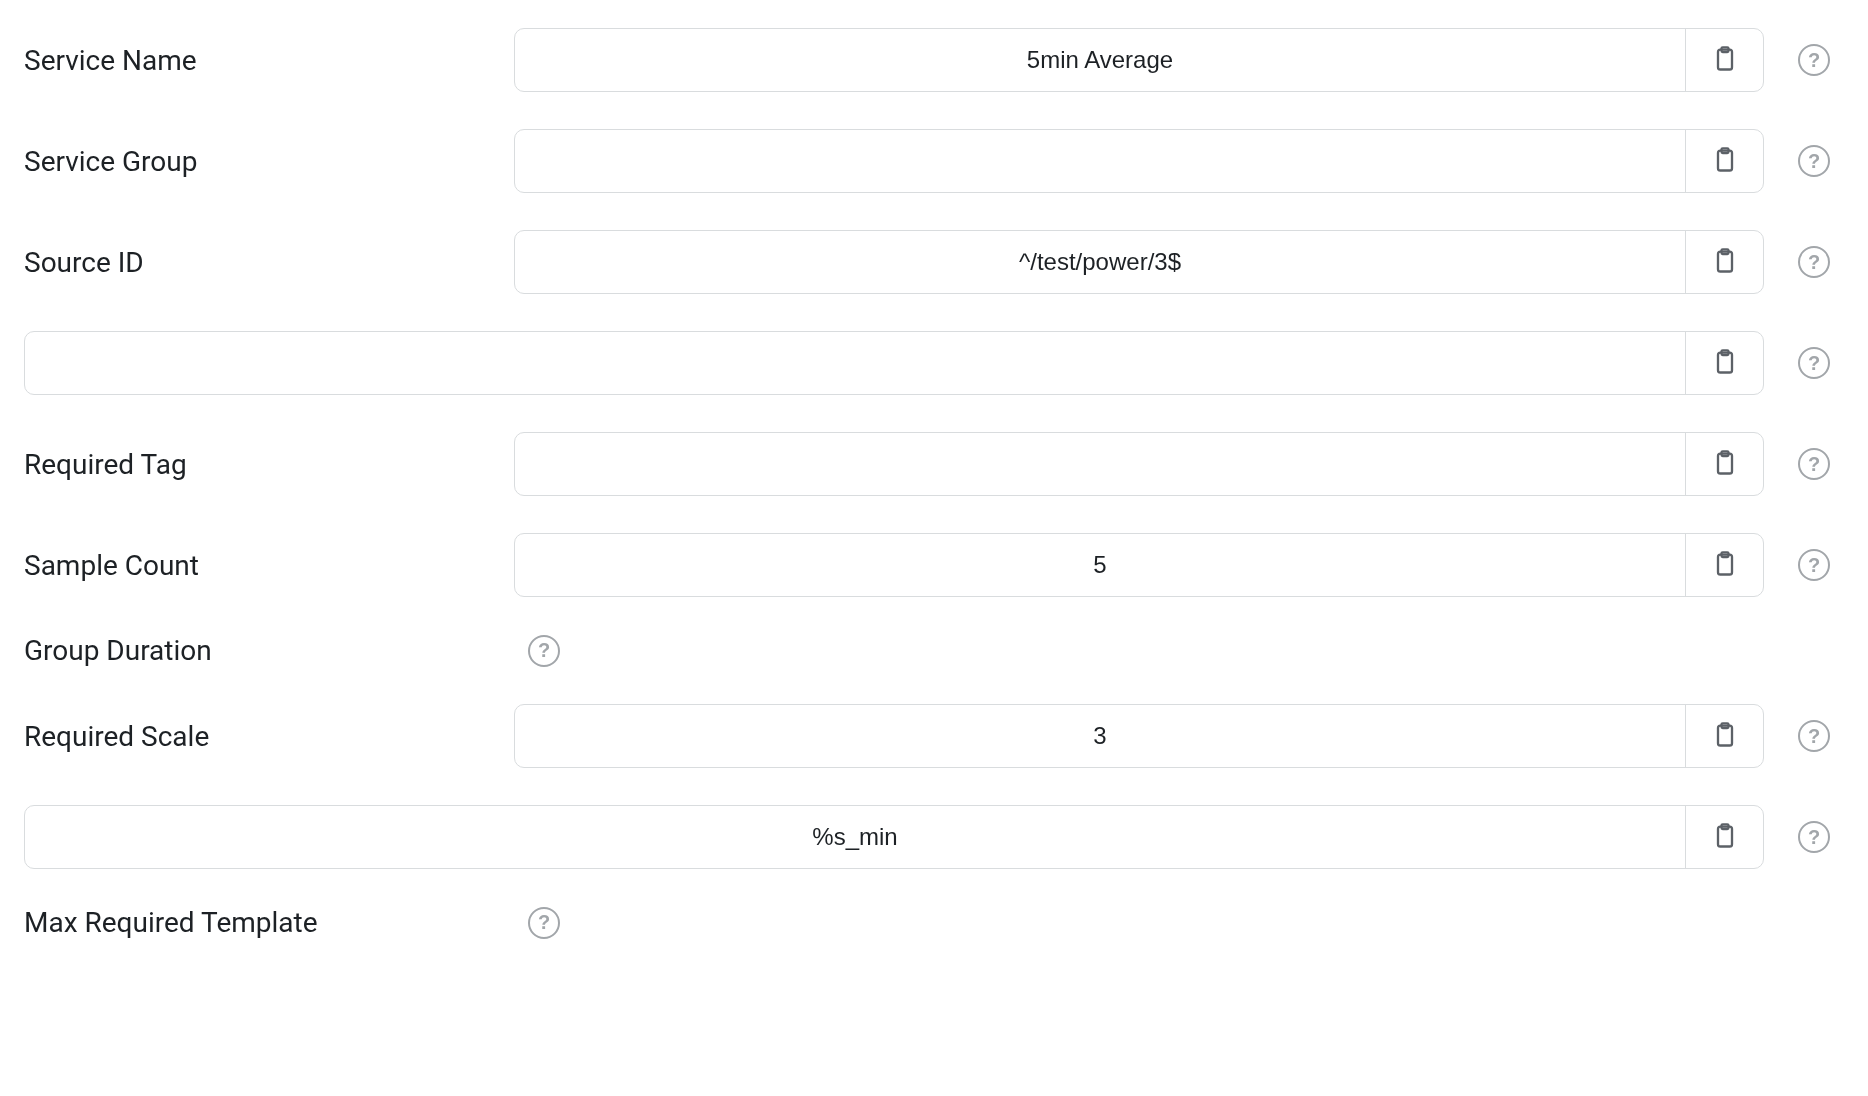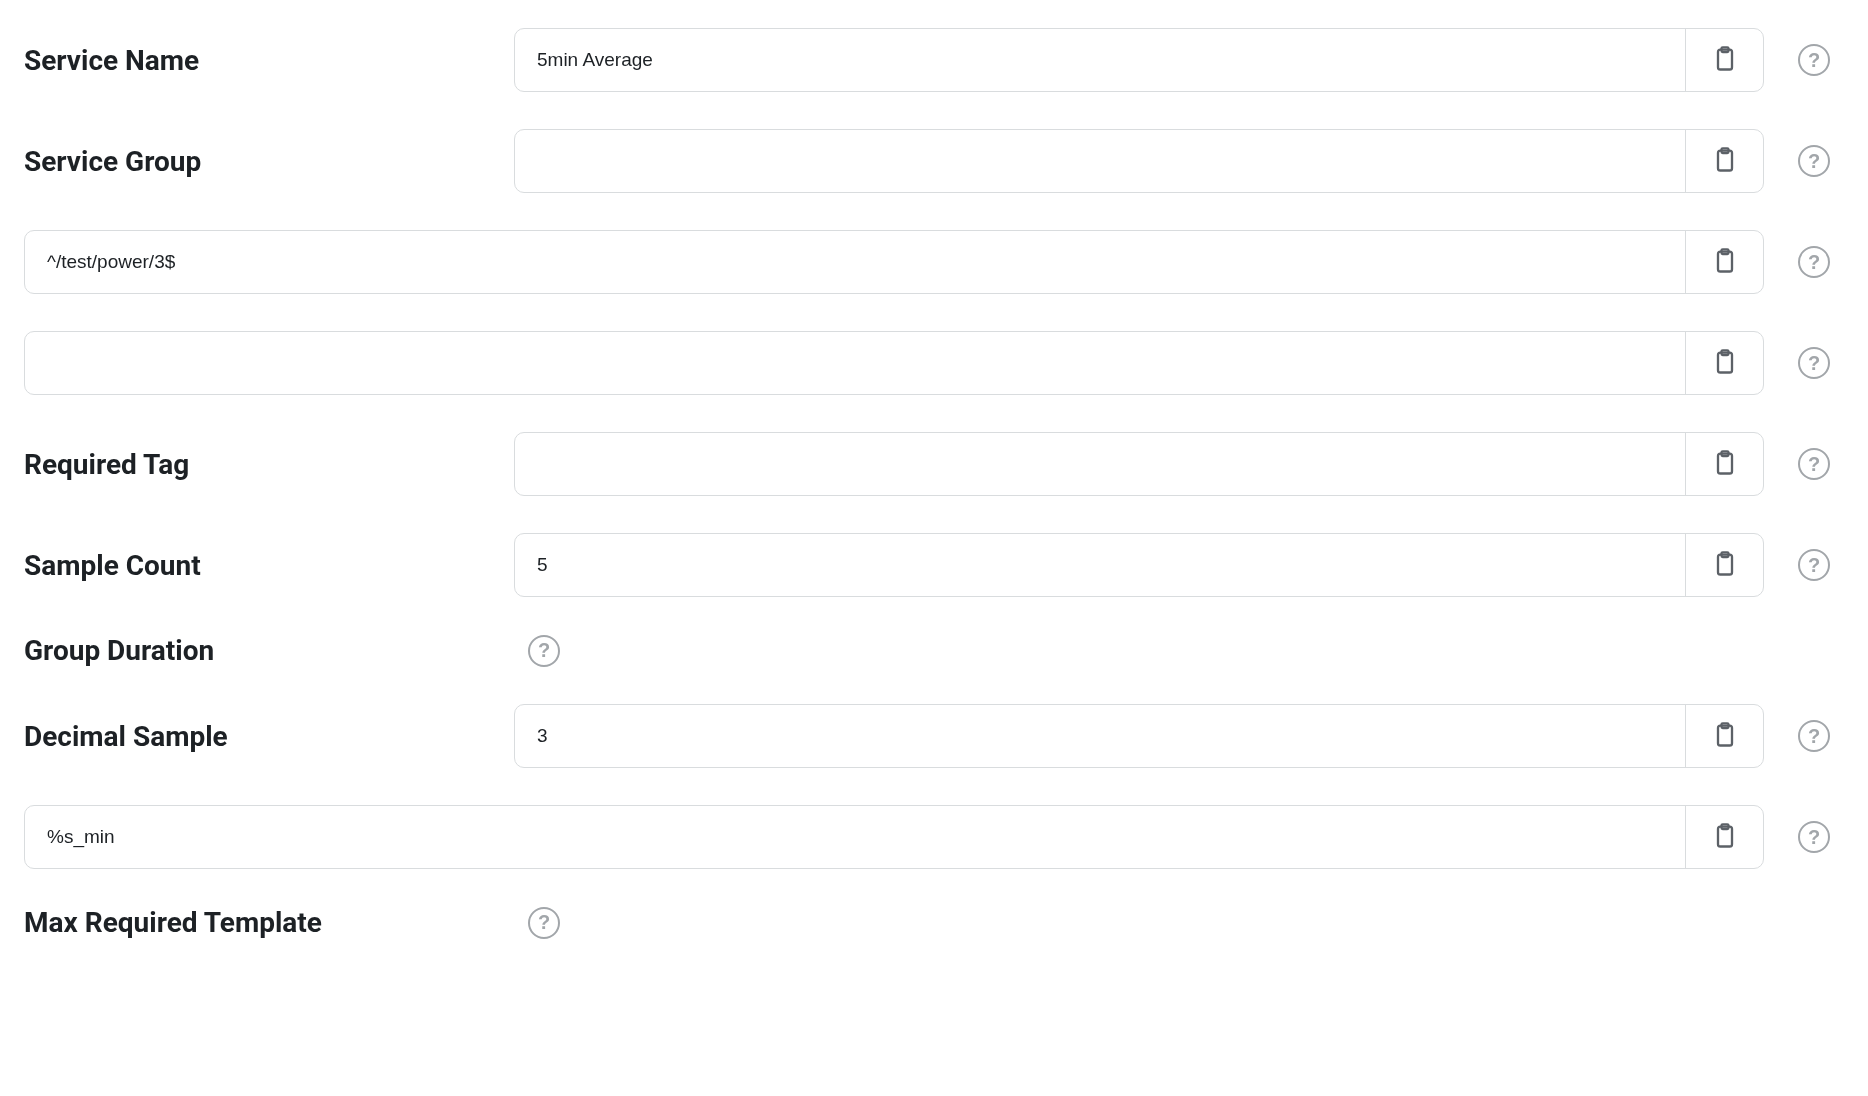--- a/index.html
+++ b/index.html
@@ -22,42 +22,43 @@
       align-items: center;
       gap: 20px;
       margin-bottom: 37px;
     }
     .form-row:last-child {
       margin-bottom: 0;
     }
     .label-col {
       flex: 0 0 470px;
       font-size: 28px;
-      font-weight: 700;
+      font-weight: 400;
       color: #1d2125;
     }
     .input-wrap {
       flex: 1 1 auto;
       display: flex;
       align-items: stretch;
       border: 1px solid #d9dcde;
       border-radius: 10px;
       background: #ffffff;
       height: 64px;
       overflow: hidden;
     }
     .text-input {
       flex: 1 1 auto;
       border: none;
       outline: none;
       padding: 0 22px;
-      font-size: 19px;
+      font-size: 24px;
       font-weight: 400;
       color: #1d2125;
       background: transparent;
+      text-align: center;
     }
     .clipboard-btn {
       flex: 0 0 78px;
       border: none;
       border-left: 1px solid #d9dcde;
       background: transparent;
       display: flex;
       align-items: center;
       justify-content: center;
       cursor: pointer;
@@ -129,20 +130,21 @@
       </button>
     </div>
     <div class="help-col">
       <button class="help-btn">
           <span>?</span>
         </button>
     </div>
   </div>
 
   <div class="form-row">
+    <div class="label-col">Source ID</div>
     <div class="input-wrap">
       <input class="text-input" type="text" value="^/test/power/3$" style="">
       <button class="clipboard-btn">
         <span>
           <svg viewBox="0 0 24 24">
               <rect x="6" y="4" width="12" height="17" rx="2"></rect>
               <rect x="9" y="2" width="6" height="4" rx="1"></rect>
             </svg>
         </span>
       </button>
@@ -216,21 +218,21 @@
   <div class="form-row">
     <div class="label-col">Group Duration</div>
     <div class="help-col">
       <button class="help-btn">
           <span>?</span>
         </button>
     </div>
   </div>
 
   <div class="form-row">
-    <div class="label-col">Decimal Sample</div>
+    <div class="label-col">Required Scale</div>
     <div class="input-wrap">
       <input class="text-input" type="text" value="3" style="">
       <button class="clipboard-btn">
         <span>
           <svg viewBox="0 0 24 24">
               <rect x="6" y="4" width="12" height="17" rx="2"></rect>
               <rect x="9" y="2" width="6" height="4" rx="1"></rect>
             </svg>
         </span>
       </button>

